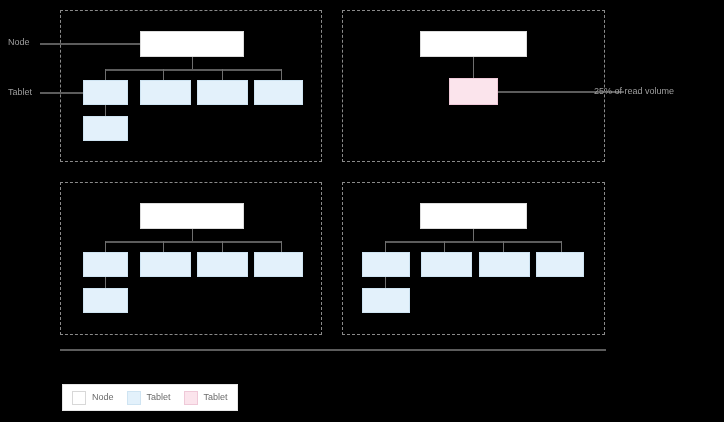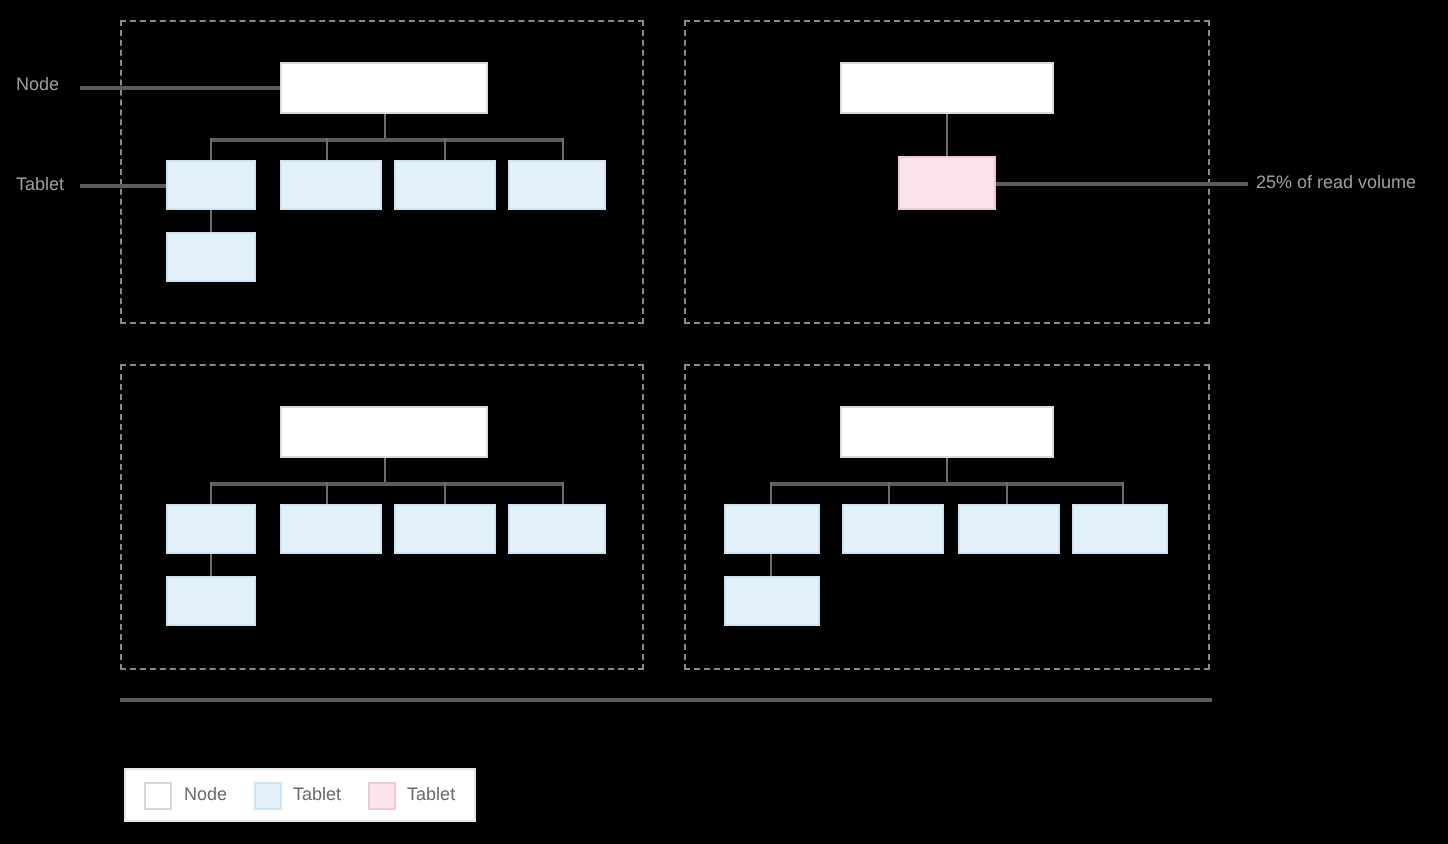--- a/index.html
+++ b/index.html
@@ -129,21 +129,21 @@
   <div class="line-thick-h" style="left:40px; top:43px; width:100px;"></div>
   <div class="line-thick-h" style="left:40px; top:92px; width:43px;"></div>
 
   <div class="callout-label" style="left:8px; top:37px;">Node</div>
   <div class="callout-label" style="left:8px; top:87px;">Tablet</div>
 
   <div class="box node" style="left:420px; top:31px; width:107px; height:26px;"></div>
   <div class="line-v" style="left:473px; top:57px; height:21px;"></div>
   <div class="box tablet-hot" style="left:449px; top:78px; width:49px; height:27px;"></div>
   <div class="line-thick-h" style="left:498px; top:91px; width:126px;"></div>
-  <div class="callout-label" style="left:628px; top:86px;">25% of read volume</div>
+  <div class="callout-label" style="left:594px; top:86px;">25% of read volume</div>
 
   <div class="box node" style="left:140px; top:203px; width:104px; height:26px;"></div>
   <div class="line-v" style="left:192px; top:229px; height:13px;"></div>
   <div class="line-thick-h" style="left:105px; top:241px; width:176px;"></div>
   <div class="line-v" style="left:105px; top:241px; height:11px;"></div>
   <div class="line-v" style="left:163px; top:241px; height:11px;"></div>
   <div class="line-v" style="left:222px; top:241px; height:11px;"></div>
   <div class="line-v" style="left:281px; top:241px; height:11px;"></div>
   <div class="box tablet" style="left:83px;  top:252px; width:45px; height:25px;"></div>
   <div class="box tablet" style="left:140px; top:252px; width:51px; height:25px;"></div>

